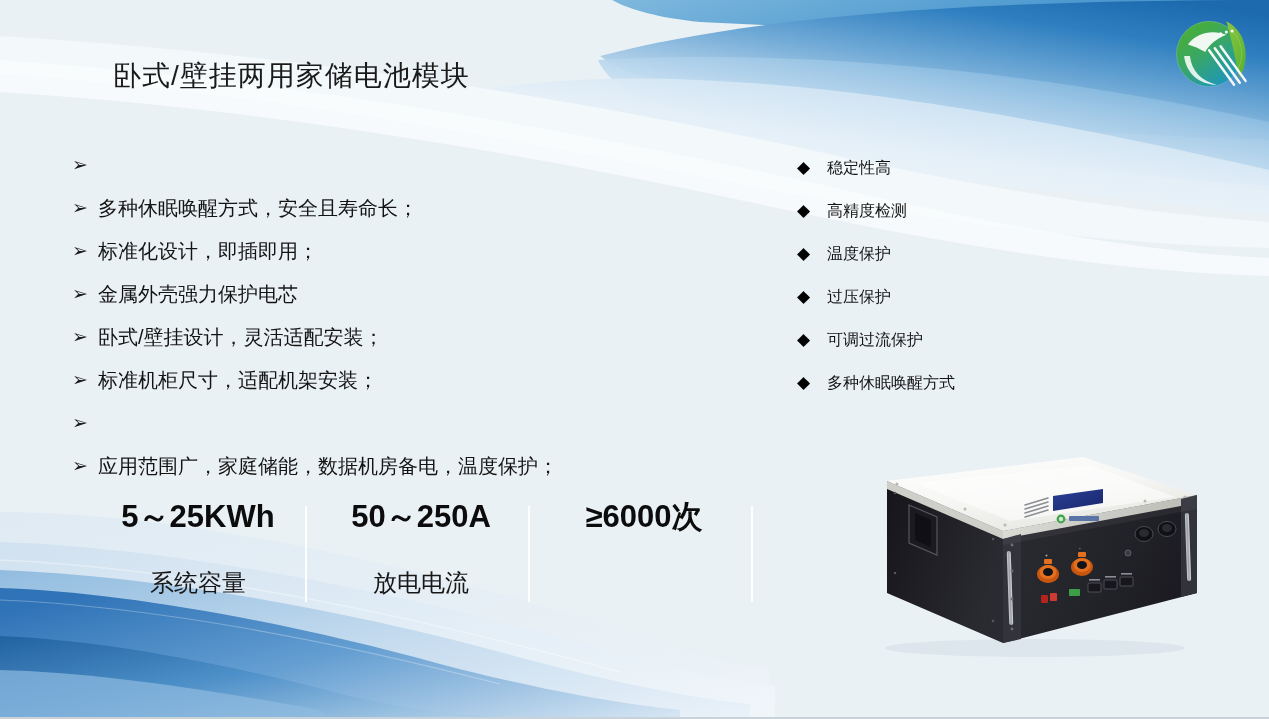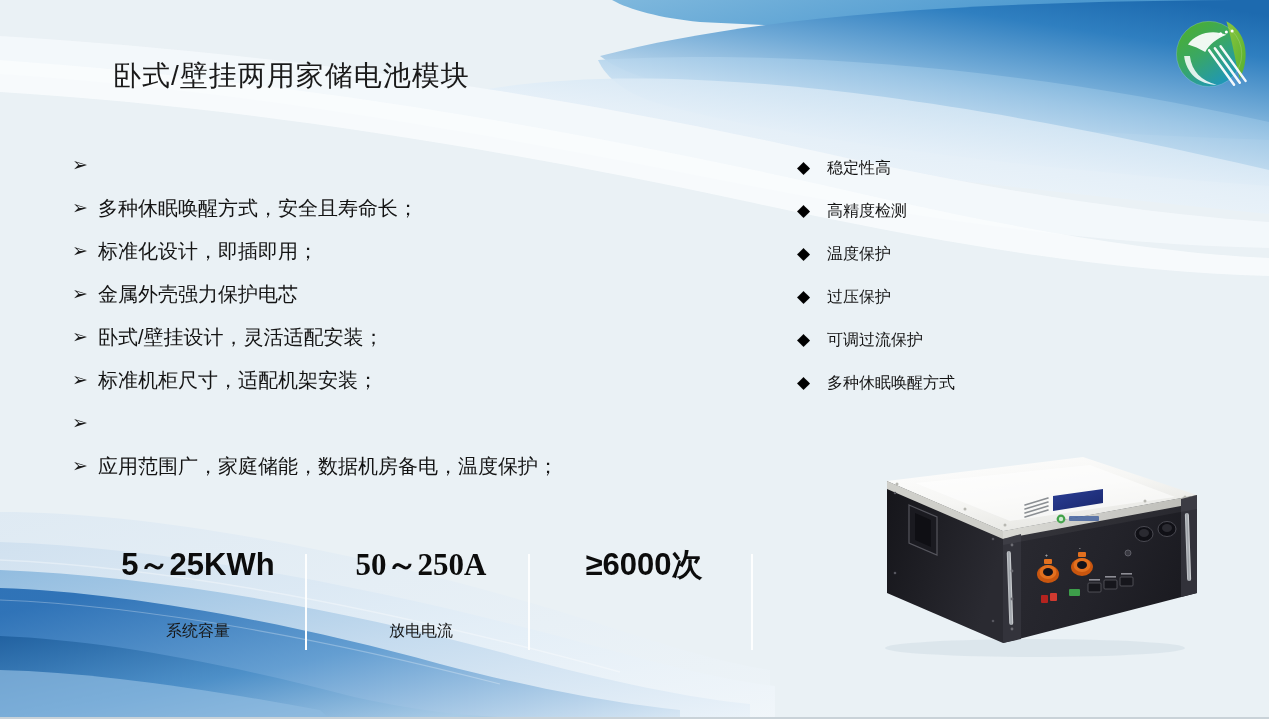--- a/index.html
+++ b/index.html
@@ -83,37 +83,37 @@
   .rtext {
     font-size: 16px;
     line-height: 26px;
     color: #141414;
     white-space: nowrap;
   }
 
   
   #stats {
     position: absolute;
-    left: 86px; top: 544px;
+    left: 86px; top: 496px;
     width: 672px; height: 108px;
   }
   .stat {
     position: absolute;
     top: 0; width: 224px;
     text-align: center;
   }
   .stat-value {
     font-size: 31px;
     font-weight: bold;
     color: #0c0c0c;
     line-height: 42px;
     white-space: nowrap;
   }
   .stat-label {
-    font-size: 16px;
+    font-size: 24px;
     color: #171717;
     line-height: 30px;
     margin-top: 30px;
     white-space: nowrap;
   }
   .divider {
     position: absolute;
     top: 10px;
     width: 2px; height: 96px;
     background: #fdfefe;
@@ -310,21 +310,21 @@
 
   <div id="stats">
     <div class="divider" style="left:219px;"></div>
     <div class="divider" style="left:442px;"></div>
     <div class="divider" style="left:665px;"></div>
 
     <div class="stat" style="left:0px;">
       <div class="stat-value">5～25KWh</div>
       <div class="stat-label">系统容量</div>
     </div>
-    <div class="stat" style="left:223px;font-family:Liberation Serif, serif;">
+    <div class="stat" style="left:223px;">
       <div class="stat-value">50～250A</div>
       <div class="stat-label">放电电流</div>
     </div>
     <div class="stat" style="left:446px;">
       <div class="stat-value">≥6000次</div>
     </div>
   </div>
 
   <svg id="product" viewBox="0 0 384 220">
     <defs>

